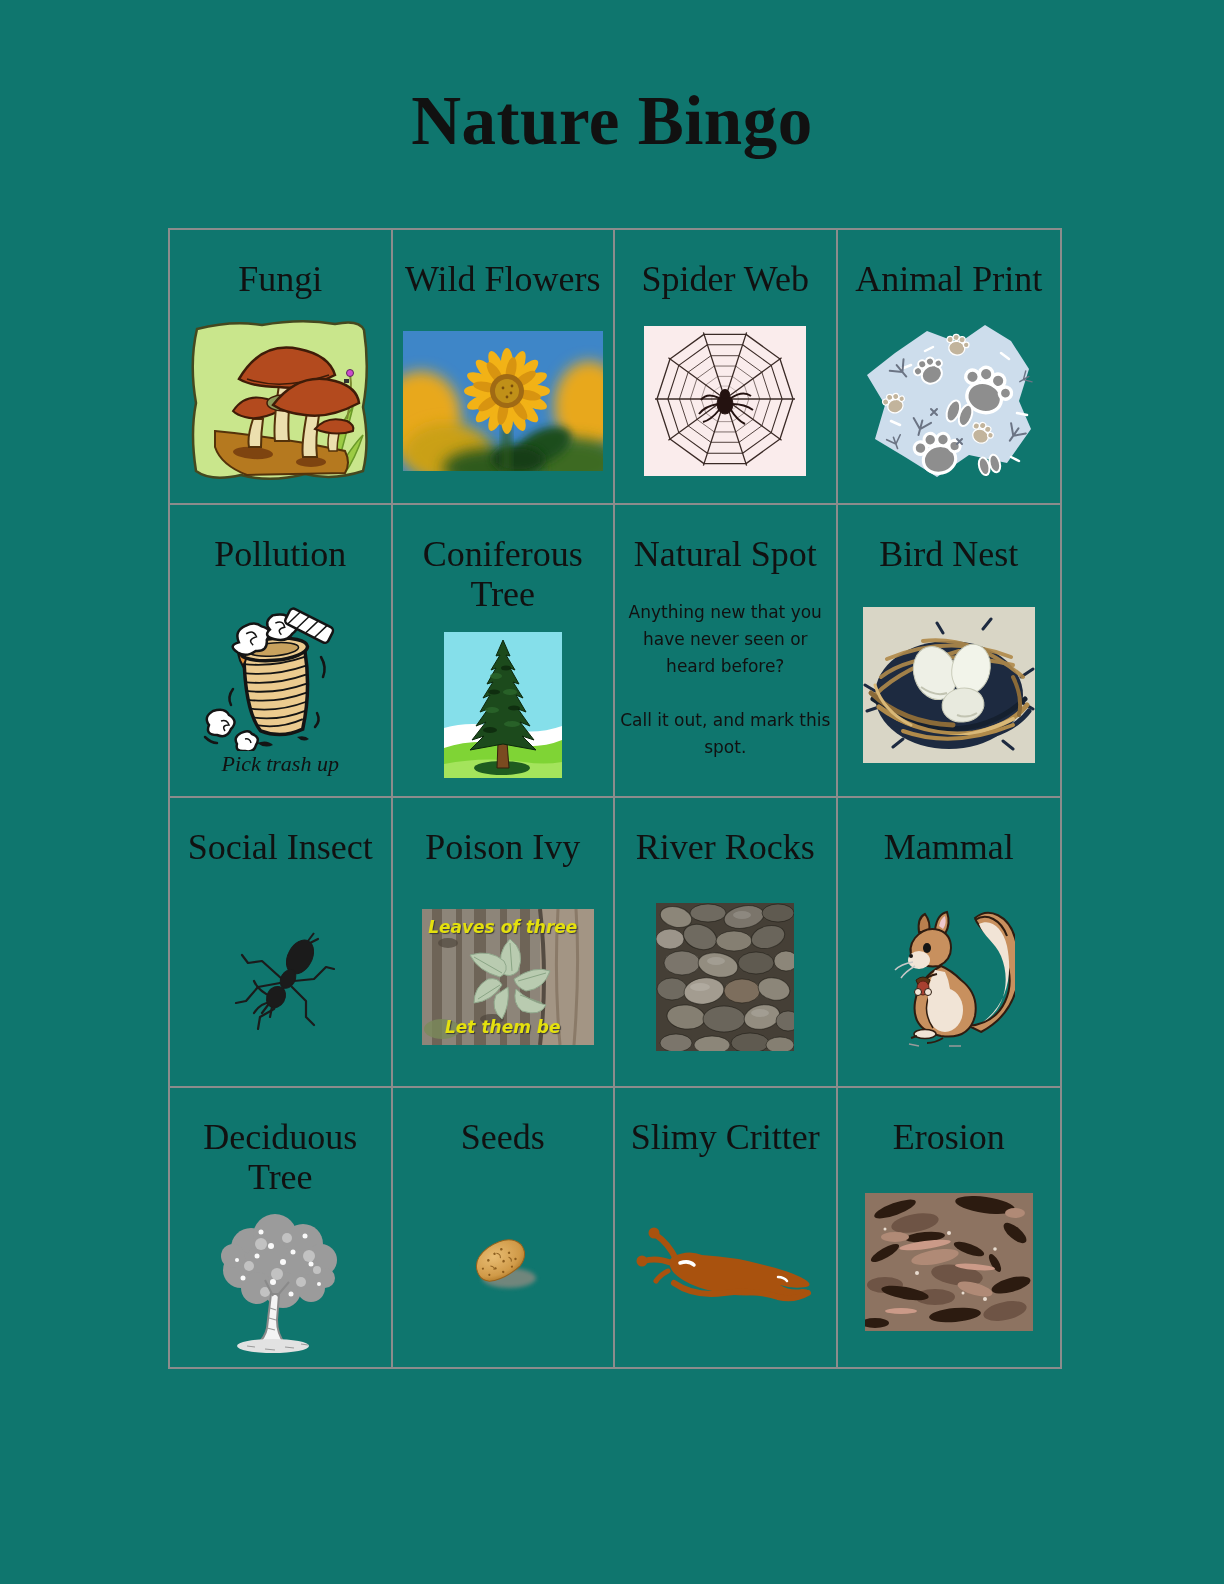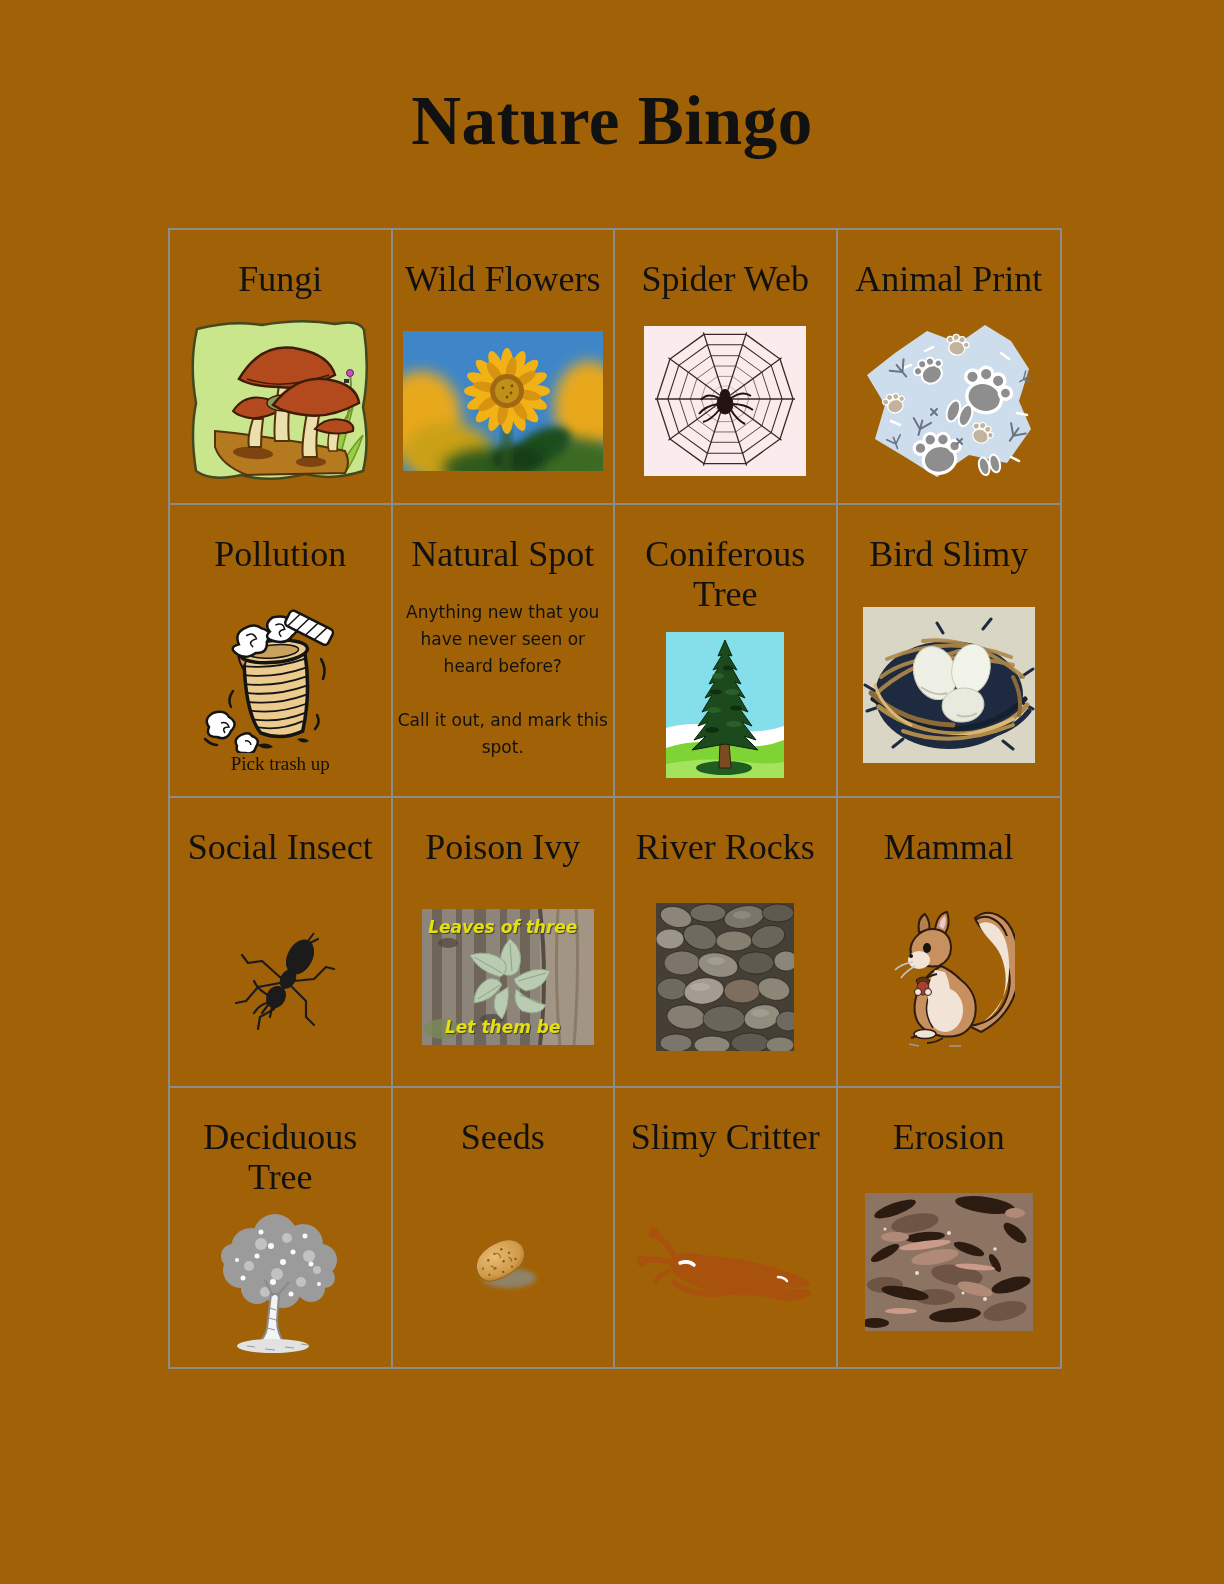--- a/index.html
+++ b/index.html
@@ -1,31 +1,31 @@
 <!DOCTYPE html>
 <html><head>
 <meta charset="utf-8">
 <style>
   html,body{margin:0;padding:0;background:#ffffff;}
-  .page{position:relative;width:1224px;height:1584px;background:#a16207;
+  .page{position:relative;width:1224px;height:1584px;background:#0f766e;
         font-family:"Liberation Serif",serif;color:#111111;overflow:hidden;}
   .title{position:absolute;top:82px;left:0;width:100%;text-align:center;
          font-size:69px;font-weight:bold;letter-spacing:0.5px;}
   .grid{position:absolute;left:168px;top:228px;width:894px;height:1141px;
         display:grid;grid-template-columns:1fr 1fr 1fr 1fr;
         grid-template-rows:275px 293px 290px auto;
         border:2px solid #8c8c8c;box-sizing:border-box;}
   .cell{border-right:2px solid #8c8c8c;border-bottom:2px solid #8c8c8c;
         box-sizing:border-box;display:flex;flex-direction:column;align-items:center;}
   .cell:nth-child(4n){border-right:none;}
   .cell:nth-child(n+13){border-bottom:none;}
   .cell-title{margin-top:30px;font-size:36px;line-height:1.1;text-align:center;}
   .art{flex:1;display:flex;flex-direction:column;align-items:center;justify-content:center;width:100%;}
   .art svg{display:block;}
-  .caption{font-size:19px;margin-top:0;}
+  .caption{font-size:22px;margin-top:0;font-style:italic;}
   .spot-body{font-family:"DejaVu Sans",sans-serif;font-size:17px;line-height:1.6;
              text-align:center;width:212px;margin:0 auto;}
   .spot-body p{margin:0 0 27px 0;}
   .art-spot{justify-content:flex-start;padding-top:24px;box-sizing:border-box;}
   .ivy-wrap{position:relative;width:162px;height:136px;}
   .ivy-text{position:absolute;left:0;right:0;text-align:center;
             font-family:"DejaVu Sans",sans-serif;font-style:italic;font-weight:bold;
             color:#e4e00e;font-size:17px;text-shadow:1px 1px 1px #3a3a3a;}
   .ivy-top{top:8px;}
   .ivy-bottom{bottom:8px;margin-top:40px;}
@@ -243,30 +243,20 @@
               <path d="M126,64 q6,10 2,20"></path>
               <path d="M122,120 q4,8 -2,14"></path>
               <path d="M10,144 q6,6 12,6"></path>
           </g>
         </svg>
         <div class="caption">Pick trash up</div>
       </div>
     </div>
 
     <div class="cell">
-      <div class="cell-title">Natural Spot</div>
-      <div class="art art-spot">
-        <div class="spot-body">
-          <p>Anything new that you have never seen or heard before?</p>
-          <p>Call it out, and mark this spot.</p>
-        </div>
-      </div>
-    </div>
-
-    <div class="cell">
       <div class="cell-title">Coniferous Tree</div>
       <div class="art">
         <svg width="118" height="146" viewBox="0 0 118 146">
           <rect width="118" height="146" fill="#85dfea"></rect>
           <path d="M0,96 Q28,88 58,96 Q90,104 118,94 L118,146 L0,146 Z" fill="#ffffff"></path>
           <path d="M0,116 Q30,106 62,112 Q94,118 118,108 L118,146 L0,146 Z" fill="#7fd435"></path>
           <path d="M0,132 Q40,124 80,130 Q100,133 118,130 L118,146 L0,146 Z" fill="#a4e45c"></path>
           <ellipse cx="58" cy="136" rx="28" ry="7" fill="#1e5c20"></ellipse>
           <path d="M54,110 L53,136 L65,136 L63,110 Z" fill="#7a4a20" stroke="#33200c" stroke-width="1"></path>
           <polygon fill="#1c4a1c" stroke="#0c270c" stroke-width="1" points="59,8 52,24 56,23 47,38 52,36 43,52 49,50 39,66 46,63 36,80 44,77 32,94 42,90 28,108 40,104 26,118 59,112 92,118 78,104 90,108 76,90 86,94 74,77 82,80 72,63 79,66 69,50 75,52 66,36 71,38 62,23 66,24"></polygon>
@@ -280,21 +270,31 @@
             <ellipse cx="62" cy="36" rx="5" ry="2.5"></ellipse>
               <ellipse cx="50" cy="60" rx="6" ry="2.5"></ellipse>
             <ellipse cx="70" cy="76" rx="6" ry="2.5"></ellipse>
               <ellipse cx="46" cy="98" rx="7" ry="3"></ellipse>
           </g>
         </svg>
       </div>
     </div>
 
     <div class="cell">
-      <div class="cell-title">Bird Slimy</div>
+      <div class="cell-title">Natural Spot</div>
+      <div class="art art-spot">
+        <div class="spot-body">
+          <p>Anything new that you have never seen or heard before?</p>
+          <p>Call it out, and mark this spot.</p>
+        </div>
+      </div>
+    </div>
+
+    <div class="cell">
+      <div class="cell-title">Bird Nest</div>
       <div class="art">
         <svg width="172" height="156" viewBox="0 0 172 156">
           <rect width="172" height="156" fill="#d9d6c6"></rect>
           <g stroke="#1d2a40" stroke-width="3" stroke-linecap="round">
             <path d="M12,84 l-10,-6 M16,100 l-12,4 M158,70 l12,-8 M160,96 l10,6 M80,26 l-6,-10 M120,22 l8,-10 M40,132 l-10,8 M140,134 l10,8"></path>
           </g>
           <ellipse cx="86" cy="88" rx="74" ry="54" fill="#1d2a40"></ellipse>
           <g fill="none" stroke="#b08a4a" stroke-width="4" stroke-linecap="round" opacity="0.9">
             <path d="M18,70 Q60,38 150,58"></path>
               <path d="M24,52 Q86,26 148,50"></path>

